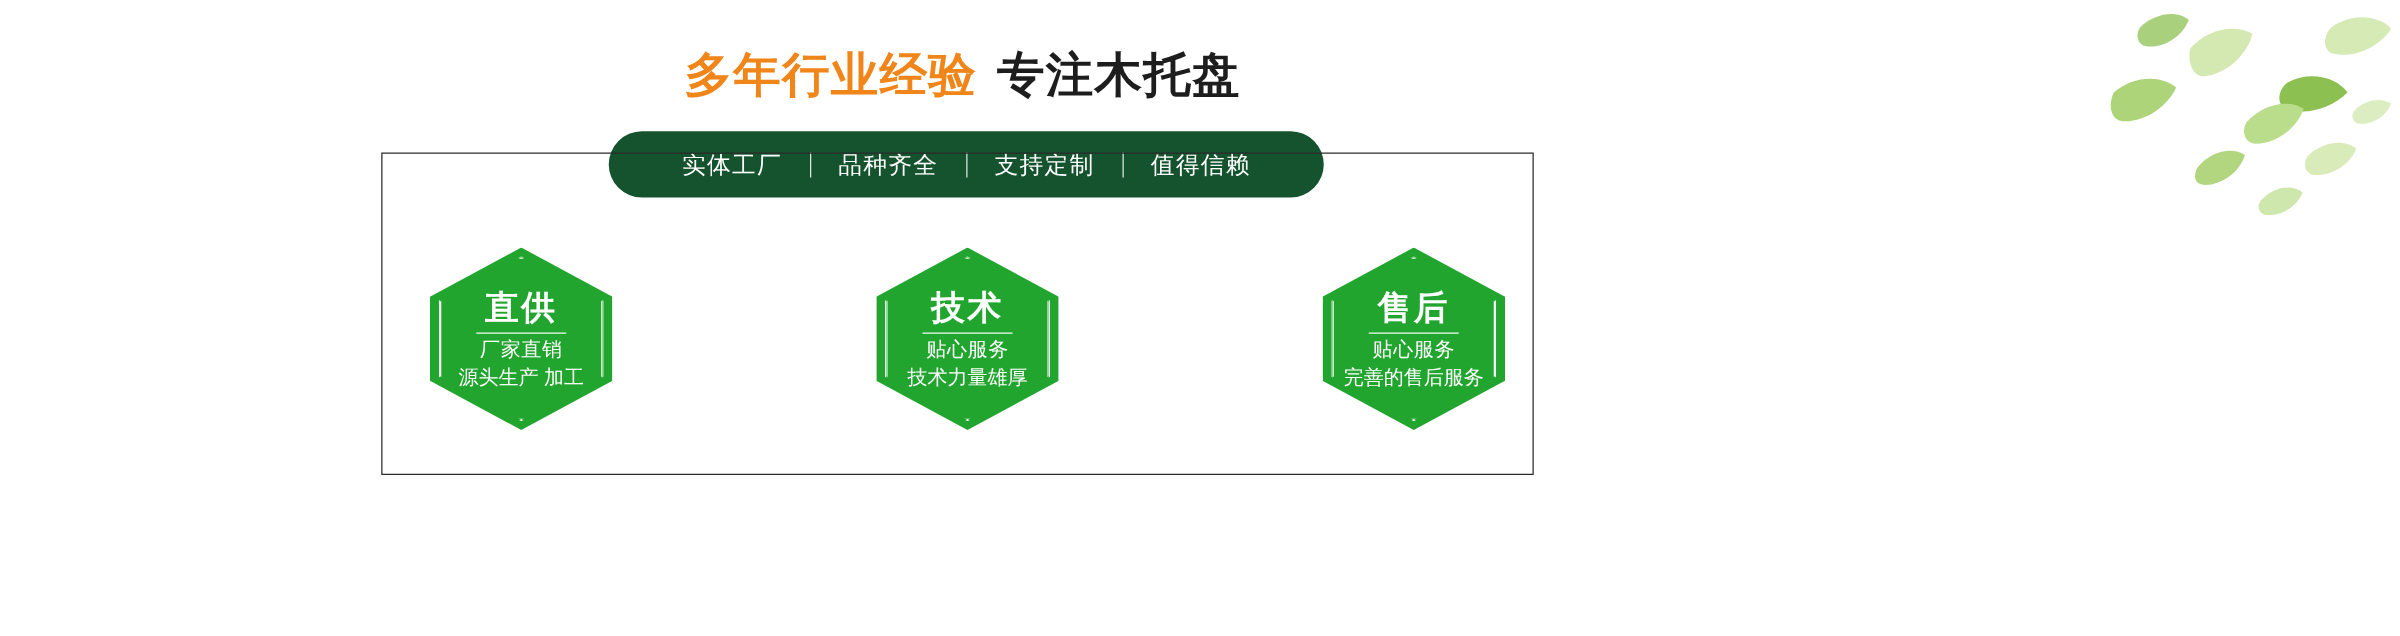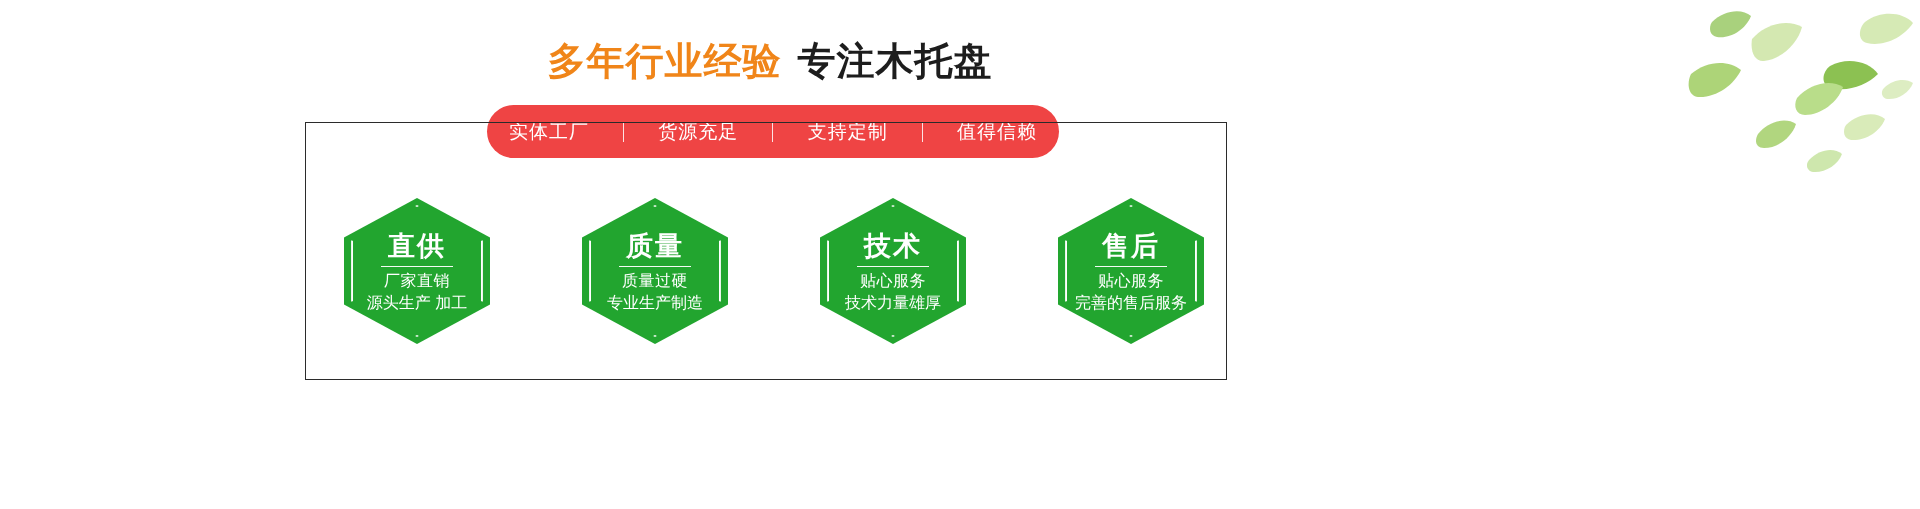--- a/index.html
+++ b/index.html
@@ -52,25 +52,25 @@
   .headline .hl-orange { color: #f08519; }
   .headline .hl-dark   { color: #1d1d1d; margin-left: 16px; }
 
   
   .pill {
     position: absolute;
     left: 487px;
     top: 105px;
     width: 572px;
     height: 53px;
-    background: #ef4444;
+    background: #14532d;
     border-radius: 27px;
     display: flex;
     align-items: center;
-    justify-content: space-between;
+    justify-content: center;
     color: #ffffff;
     font-size: 19px;
     letter-spacing: 1px;
     box-sizing: border-box;
   }
   .pill-item {
     padding: 0 22px;
     white-space: nowrap;
   }
   .pill-sep {
@@ -198,21 +198,21 @@
   </g>
 </svg>
 
 <div class="headline">
   <span class="hl-orange">多年行业经验</span><span class="hl-dark">专注木托盘</span>
 </div>
 
 <div class="pill">
   <span class="pill-item">实体工厂</span>
   <span class="pill-sep"></span>
-  <span class="pill-item">货源充足</span>
+  <span class="pill-item">品种齐全</span>
   <span class="pill-sep"></span>
   <span class="pill-item">支持定制</span>
   <span class="pill-sep"></span>
   <span class="pill-item">值得信赖</span>
 </div>
 
 <div class="frame"></div>
 
 <div class="hex-row">
 
@@ -220,30 +220,20 @@
     <div class="hex-shape"></div>
     <div class="hex-inline"></div>
     <div class="hex-content">
       <div class="hex-title">直供</div>
       <div class="hex-rule"></div>
       <div class="hex-sub1">厂家直销</div>
       <div class="hex-sub2">源头生产 加工</div>
     </div>
   </div>
 
-  <div class="hex">
-    <div class="hex-shape"></div>
-    <div class="hex-inline"></div>
-    <div class="hex-content">
-      <div class="hex-title">质量</div>
-      <div class="hex-rule"></div>
-      <div class="hex-sub1">质量过硬</div>
-      <div class="hex-sub2">专业生产制造</div>
-    </div>
-  </div>
 
 
   <div class="hex">
     <div class="hex-shape"></div>
     <div class="hex-inline"></div>
     <div class="hex-content">
       <div class="hex-title">技术</div>
       <div class="hex-rule"></div>
       <div class="hex-sub1">贴心服务</div>
       <div class="hex-sub2">技术力量雄厚</div>

